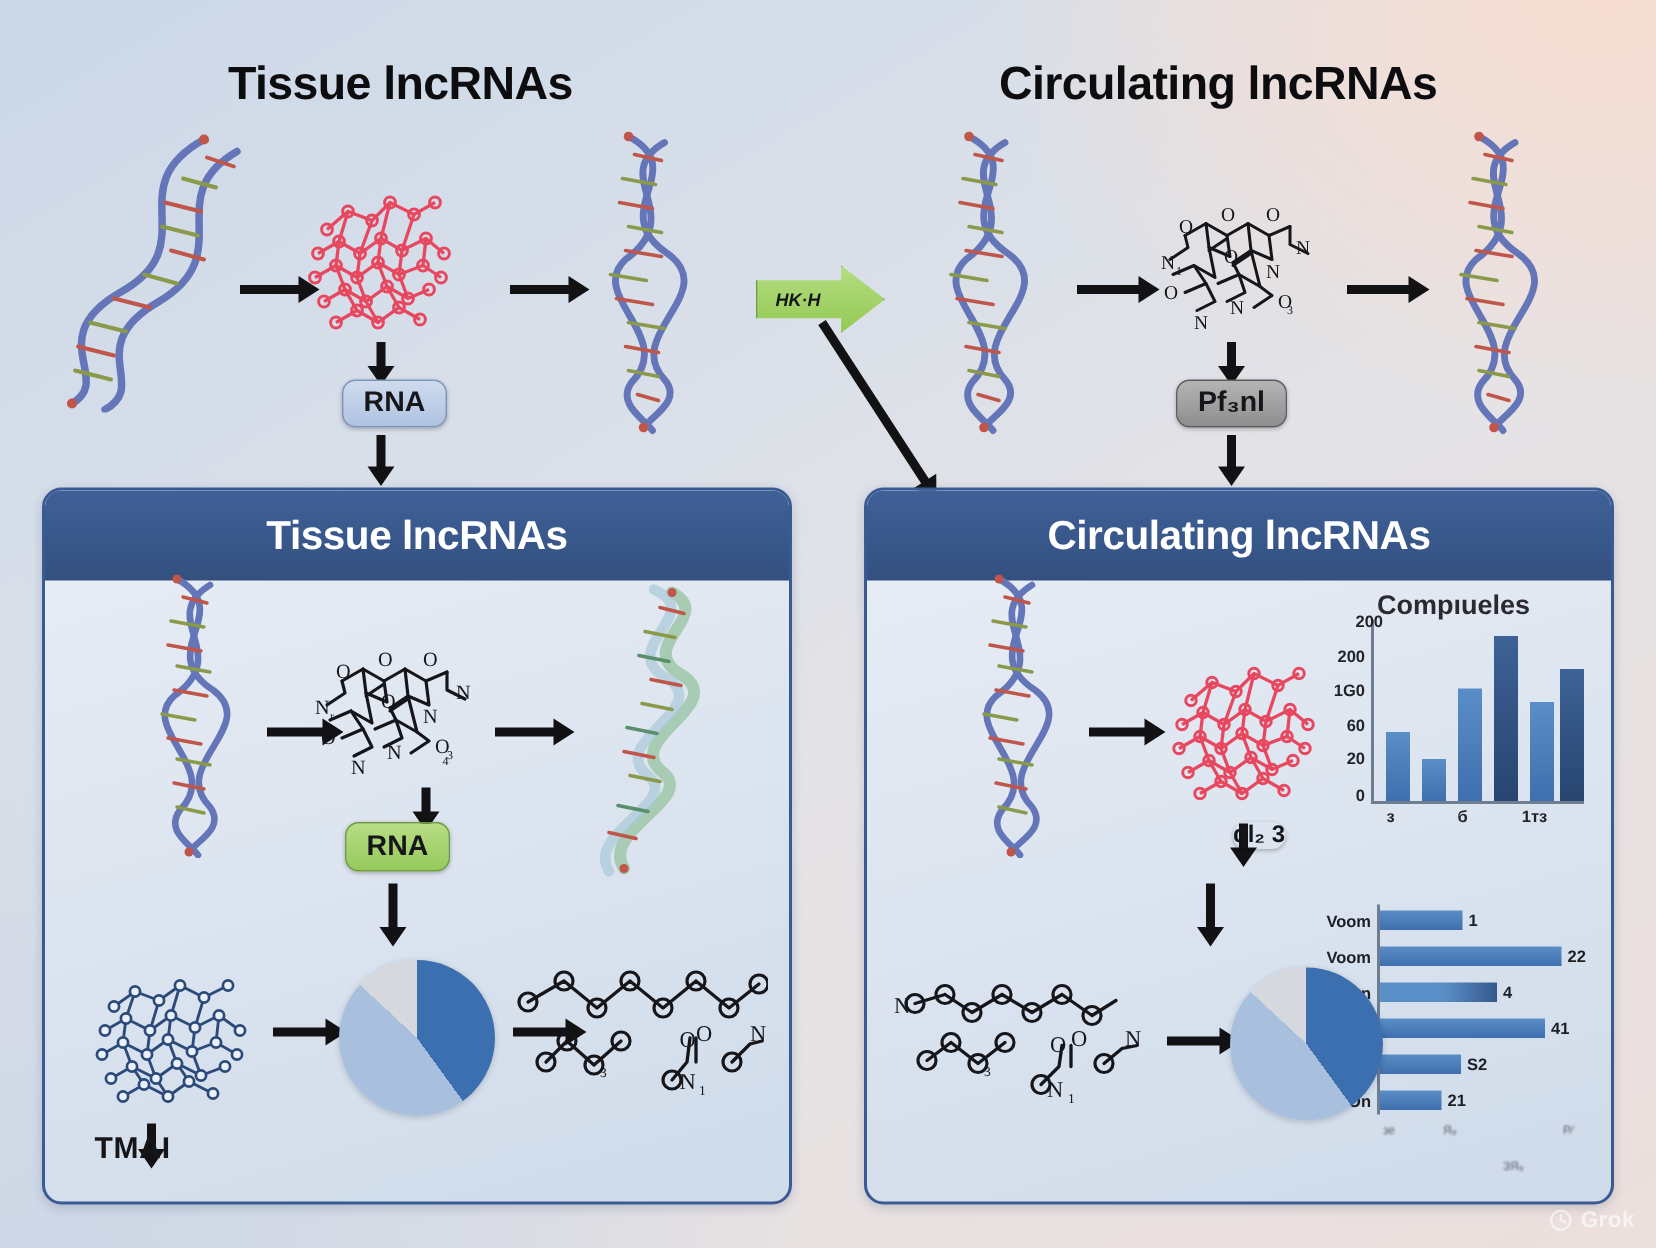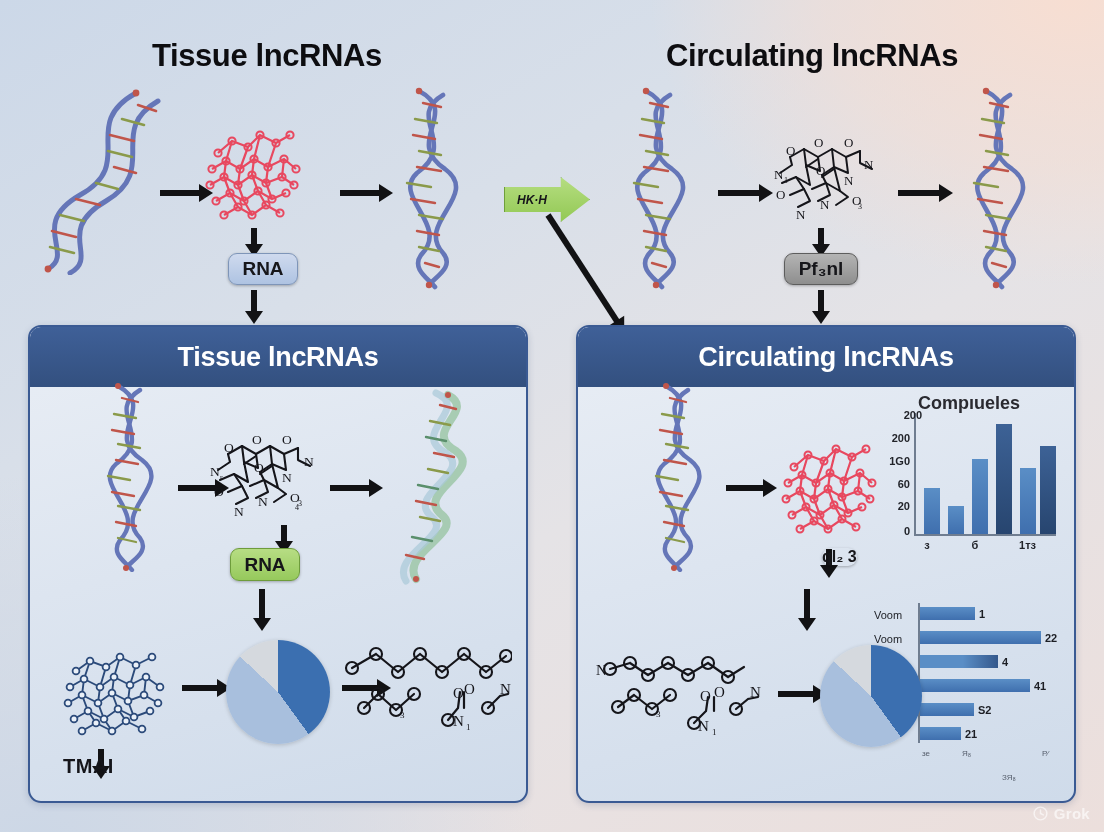--- a/index.html
+++ b/index.html
@@ -91,22 +91,22 @@
     white-space:nowrap; filter:blur(0.25px);
   }
   .axis-line { position:absolute; background:#6f7d90; }
   .tick-lbl {
     position:absolute; font-size:11px; font-weight:bold; color:#22242a;
     text-align:right; filter:blur(0.2px);
   }
   .vbar { position:absolute; bottom:0; }
   .hbar { position:absolute; }
   .hbar-lbl {
-    position:absolute; font-size:11px; font-weight:normal; color:#1c1e24;
-    white-space:nowrap;
+    position:absolute; font-size:11px; font-weight:bold; color:#1c1e24;
+    text-align:right; white-space:nowrap;
   }
   .hbar-val {
     position:absolute; font-size:11px; font-weight:bold; color:#1c1e24;
     white-space:nowrap;
   }
   .xfuzz {
     position:absolute; font-size:8px; color:#555d6b; filter:blur(0.7px);
     white-space:nowrap;
   }
 
@@ -600,21 +600,21 @@
       <div class="vbar" style="left:8px;width:16px;height:46px;background:linear-gradient(180deg,#5a8ec6,#3f6fae);"></div>
       <div class="vbar" style="left:32px;width:16px;height:28px;background:linear-gradient(180deg,#5a8ec6,#3f6fae);"></div>
       <div class="vbar" style="left:56px;width:16px;height:75px;background:linear-gradient(180deg,#5a8ec6,#3f6fae);"></div>
       <div class="vbar" style="left:80px;width:16px;height:110px;background:linear-gradient(180deg,#3d6296,#27456f);"></div>
       <div class="vbar" style="left:104px;width:16px;height:66px;background:linear-gradient(180deg,#5a8ec6,#3f6fae);"></div>
       <div class="vbar" style="left:124px;width:16px;height:88px;background:linear-gradient(180deg,#3d6296,#27456f);"></div>
     </div>
 
     <div class="tick-lbl" style="left:38px;top:152px;width:22px;text-align:center;">з</div>
     <div class="tick-lbl" style="left:86px;top:152px;width:22px;text-align:center;">б</div>
-    <div class="tick-lbl" style="left:132px;top:152px;width:26px;text-align:right;">1тз</div>
+    <div class="tick-lbl" style="left:132px;top:152px;width:26px;text-align:center;">1тз</div>
   </div>
 
   <div class="abs" style="left:296px;top:268px;width:200px;height:175px;">
     <div class="axis-line" style="left:44px;top:8px;width:1.6px;height:140px;"></div>
 
     <div class="hbar-lbl" style="left:0px;top:14px;width:40px;">Voom</div>
     <div class="hbar" style="left:46px;top:12px;width:55px;height:13px;background:linear-gradient(180deg,#5a8ec6,#3f6fae);"></div>
     <div class="hbar-val" style="left:105px;top:13px;">1</div>
 
     <div class="hbar-lbl" style="left:0px;top:38px;width:40px;">Voom</div>

